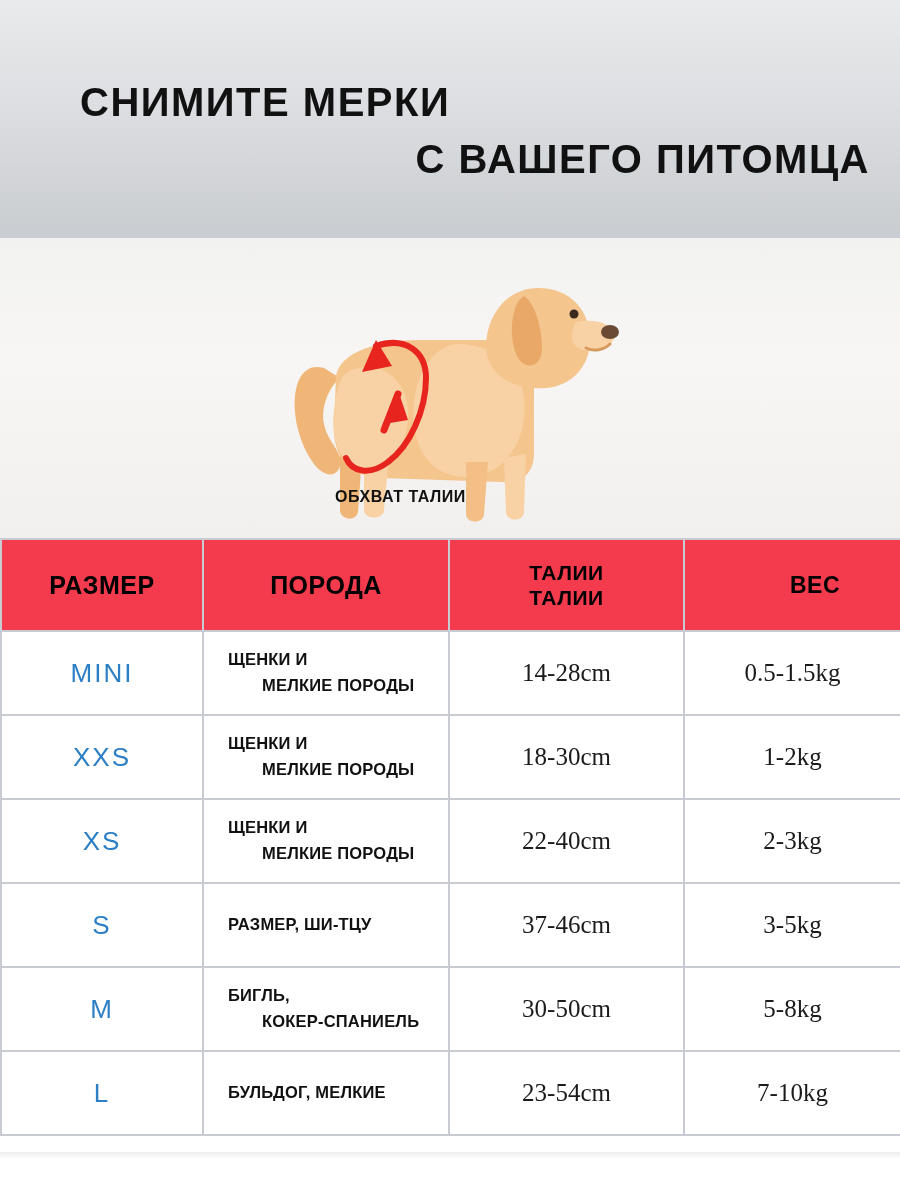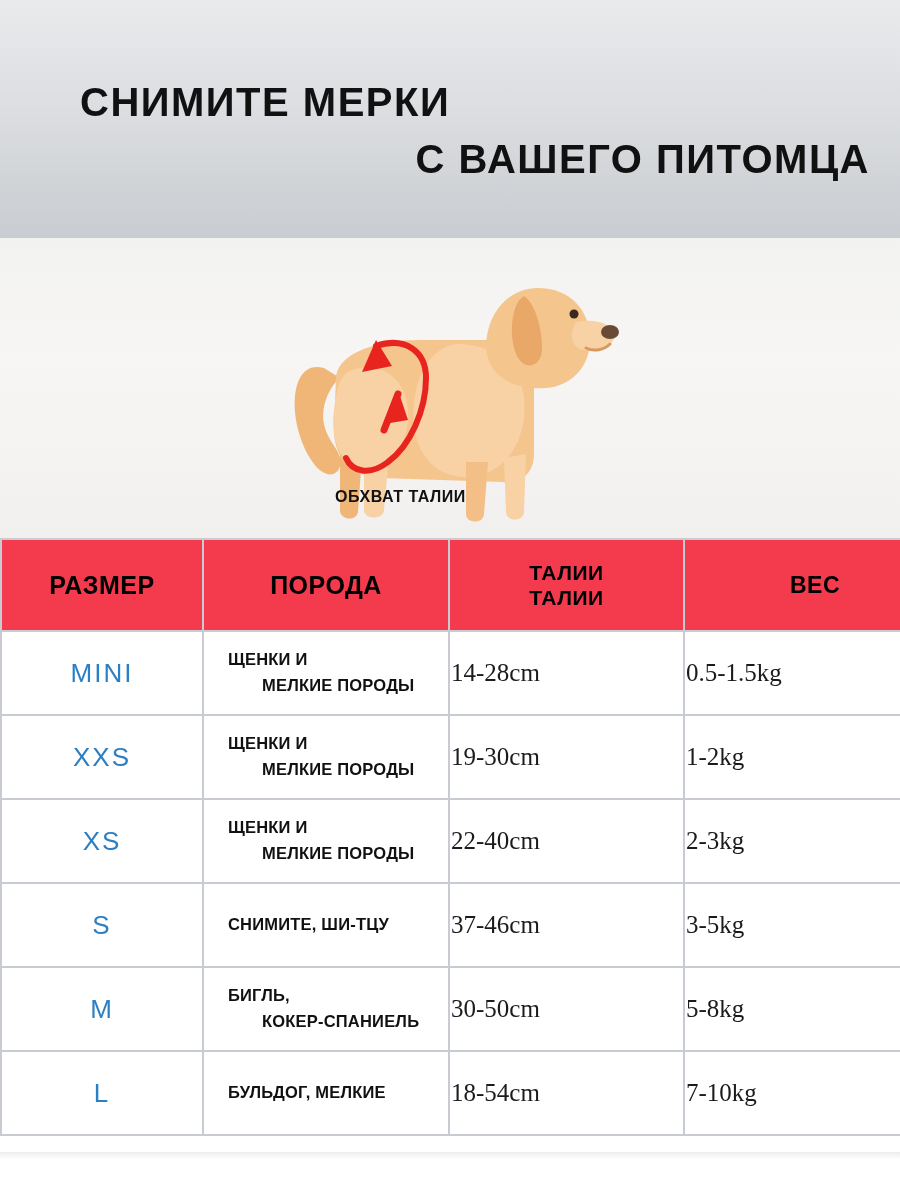--- a/index.html
+++ b/index.html
@@ -146,20 +146,21 @@
     font-size: 16.5px;
     line-height: 1.55;
     letter-spacing: 0.2px;
   }
   td.breed-cell .l2 {
     display: block;
     padding-left: 34px;
   }
   td.waist-cell,
   td.weight-cell {
+    text-align: center;
     color: #1b1b1b;
     font-size: 25px;
     font-family: "Liberation Serif", serif;
   }
 
   
   .footer-strip {
     position: absolute;
     left: 0;
     top: 1158px;
@@ -258,57 +259,57 @@
           </td>
           <td class="waist-cell">14-28cm</td>
           <td class="weight-cell">0.5-1.5kg</td>
         </tr>
         <tr>
           <td class="size-cell">XXS</td>
           <td class="breed-cell">
             <span>ЩЕНКИ И</span>
             <span class="l2">МЕЛКИЕ  ПОРОДЫ</span>
           </td>
-          <td class="waist-cell">19-30cm</td>
+          <td class="waist-cell">18-30cm</td>
           <td class="weight-cell">1-2kg</td>
         </tr>
         <tr>
           <td class="size-cell">XS</td>
           <td class="breed-cell">
             <span>ЩЕНКИ И</span>
             <span class="l2">МЕЛКИЕ  ПОРОДЫ</span>
           </td>
           <td class="waist-cell">22-40cm</td>
           <td class="weight-cell">2-3kg</td>
         </tr>
         <tr>
           <td class="size-cell">S</td>
           <td class="breed-cell">
-            <span>СНИМИТЕ, ШИ-ТЦУ</span>
+            <span>РАЗМЕР, ШИ-ТЦУ</span>
             <span class="l2"></span>
           </td>
           <td class="waist-cell">37-46cm</td>
           <td class="weight-cell">3-5kg</td>
         </tr>
         <tr>
           <td class="size-cell">M</td>
           <td class="breed-cell">
             <span>БИГЛЬ,</span>
             <span class="l2">КОКЕР-СПАНИЕЛЬ</span>
           </td>
           <td class="waist-cell">30-50cm</td>
           <td class="weight-cell">5-8kg</td>
         </tr>
         <tr>
           <td class="size-cell">L</td>
           <td class="breed-cell">
             <span>БУЛЬДОГ, МЕЛКИЕ</span>
             <span class="l2"></span>
           </td>
-          <td class="waist-cell">18-54cm</td>
+          <td class="waist-cell">23-54cm</td>
           <td class="weight-cell">7-10kg</td>
         </tr>
       </tbody>
     </table>
   </div>
 
   <div class="footer-shadow"></div>
   <div class="footer-strip"></div>
 
 </div>

